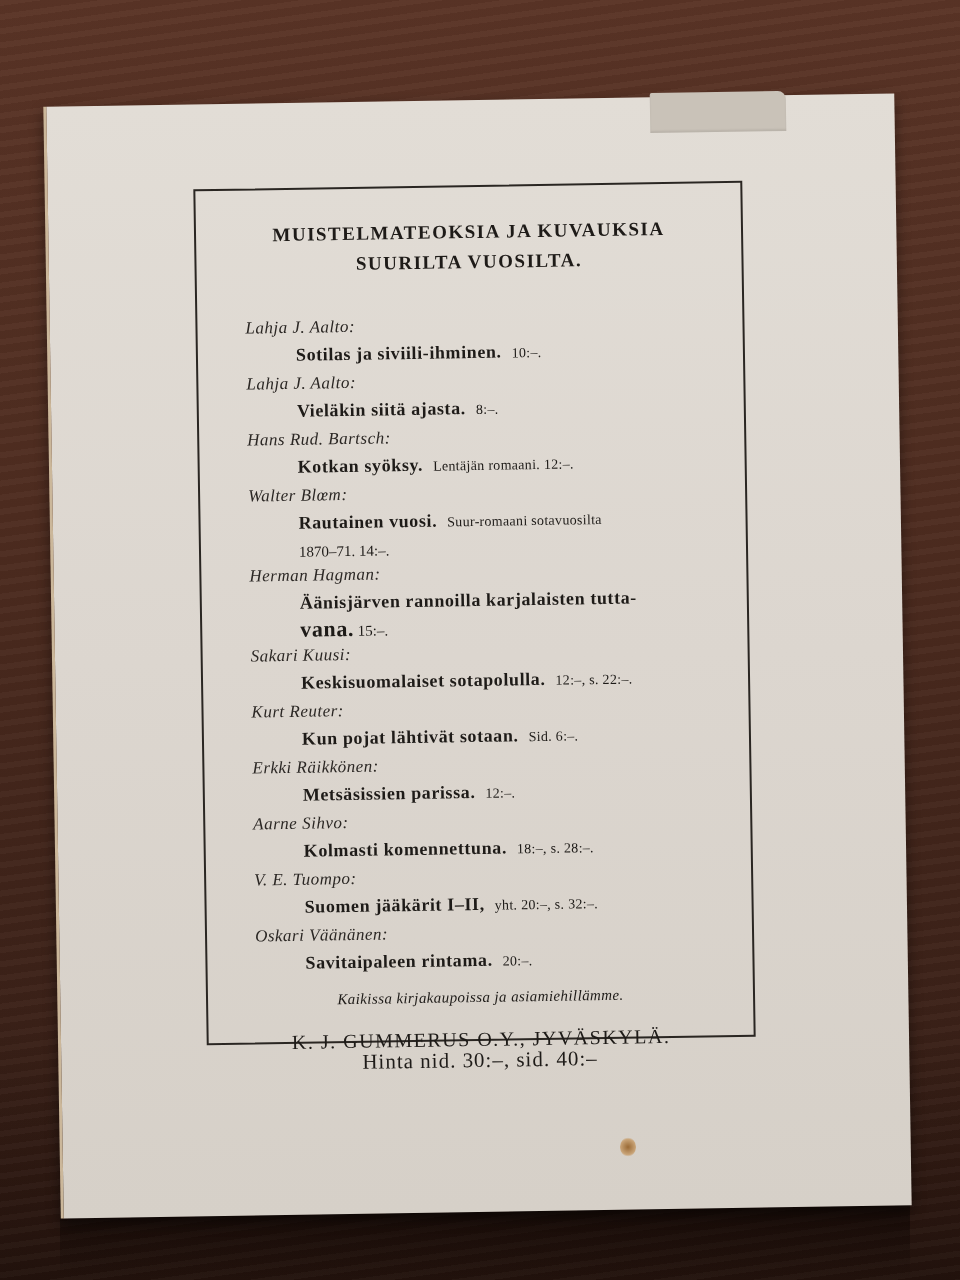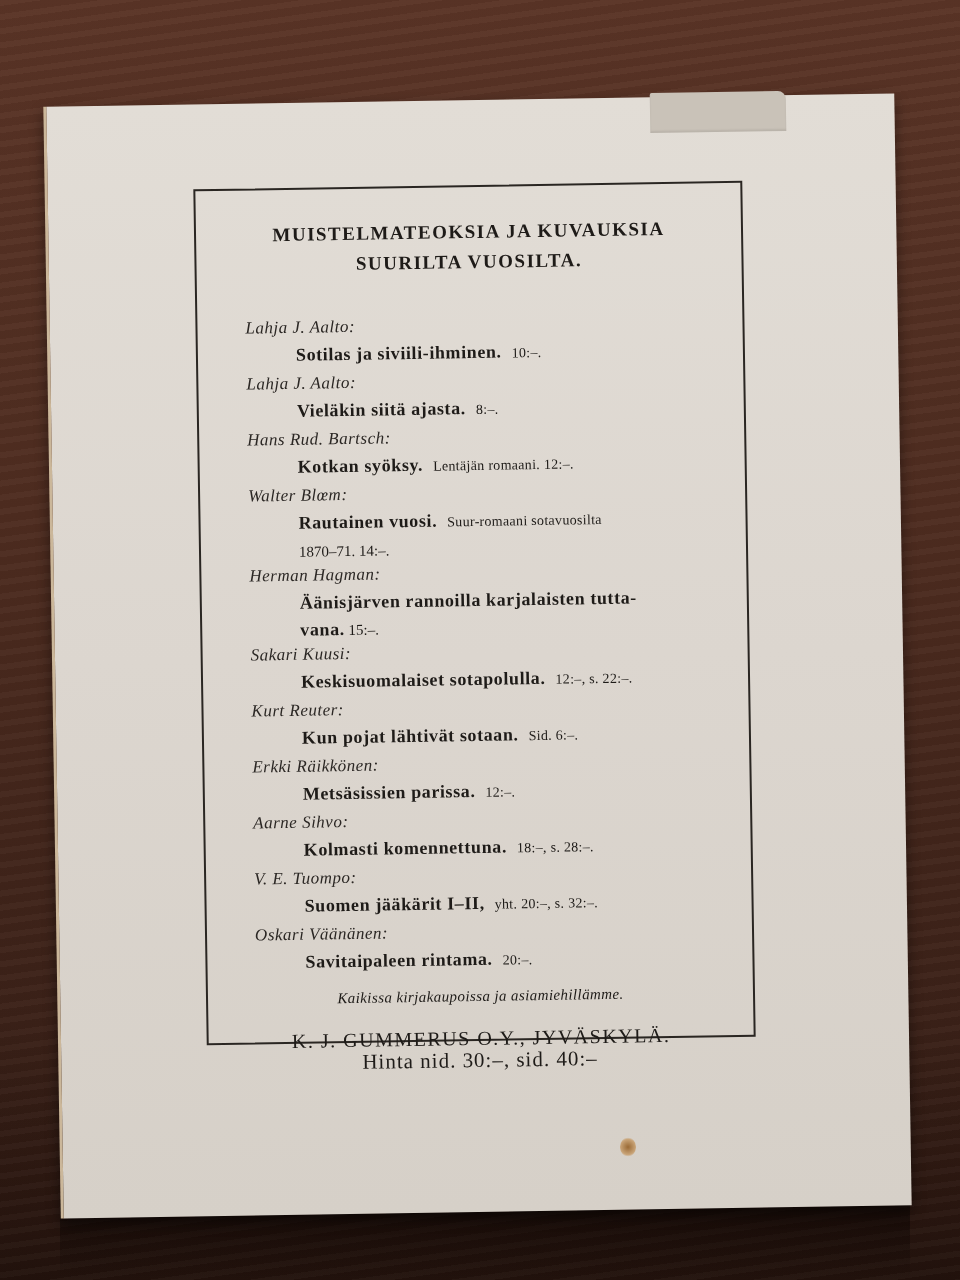--- a/index.html
+++ b/index.html
@@ -50,21 +50,21 @@
   .entries { margin-top: 36px; padding-left: 48px; padding-right: 20px; }
   .entry { margin-bottom: 0; }
   .author {
     font-style: italic; font-size: 17px; line-height: 24px; color: #2b2724;
     font-family: "Liberation Serif", serif; letter-spacing: 0.5px;
   }
   .title-line { padding-left: 50px; font-size: 17px; line-height: 30px; }
   .title { font-weight: bold; font-family: "Liberation Serif", serif; letter-spacing: 0.6px; font-size: 18px; }
   .desc { font-family: "Liberation Serif", serif; font-size: 14px; margin-left: 10px; letter-spacing: 0.3px; }
   .cont { padding-left: 50px; font-family: "Liberation Serif", serif; font-size: 15px; line-height: 24px; }
-  .cont .title { font-size: 18px; margin-top: 39px; }
+  .cont .title { font-size: 22px; margin-top: 39px; }
   .availability {
     text-align: center; font-style: italic; font-size: 15px; margin-top: 12px;
     font-family: "Liberation Serif", serif; letter-spacing: 0.4px;
   }
   .publisher {
     text-align: center; font-size: 20px; letter-spacing: 1.5px; margin-top: 22px;
     font-family: "Liberation Serif", serif;
   }
   .price {
     position: absolute; left: 200px; top: 1048px; width: 560px; text-align: center;

